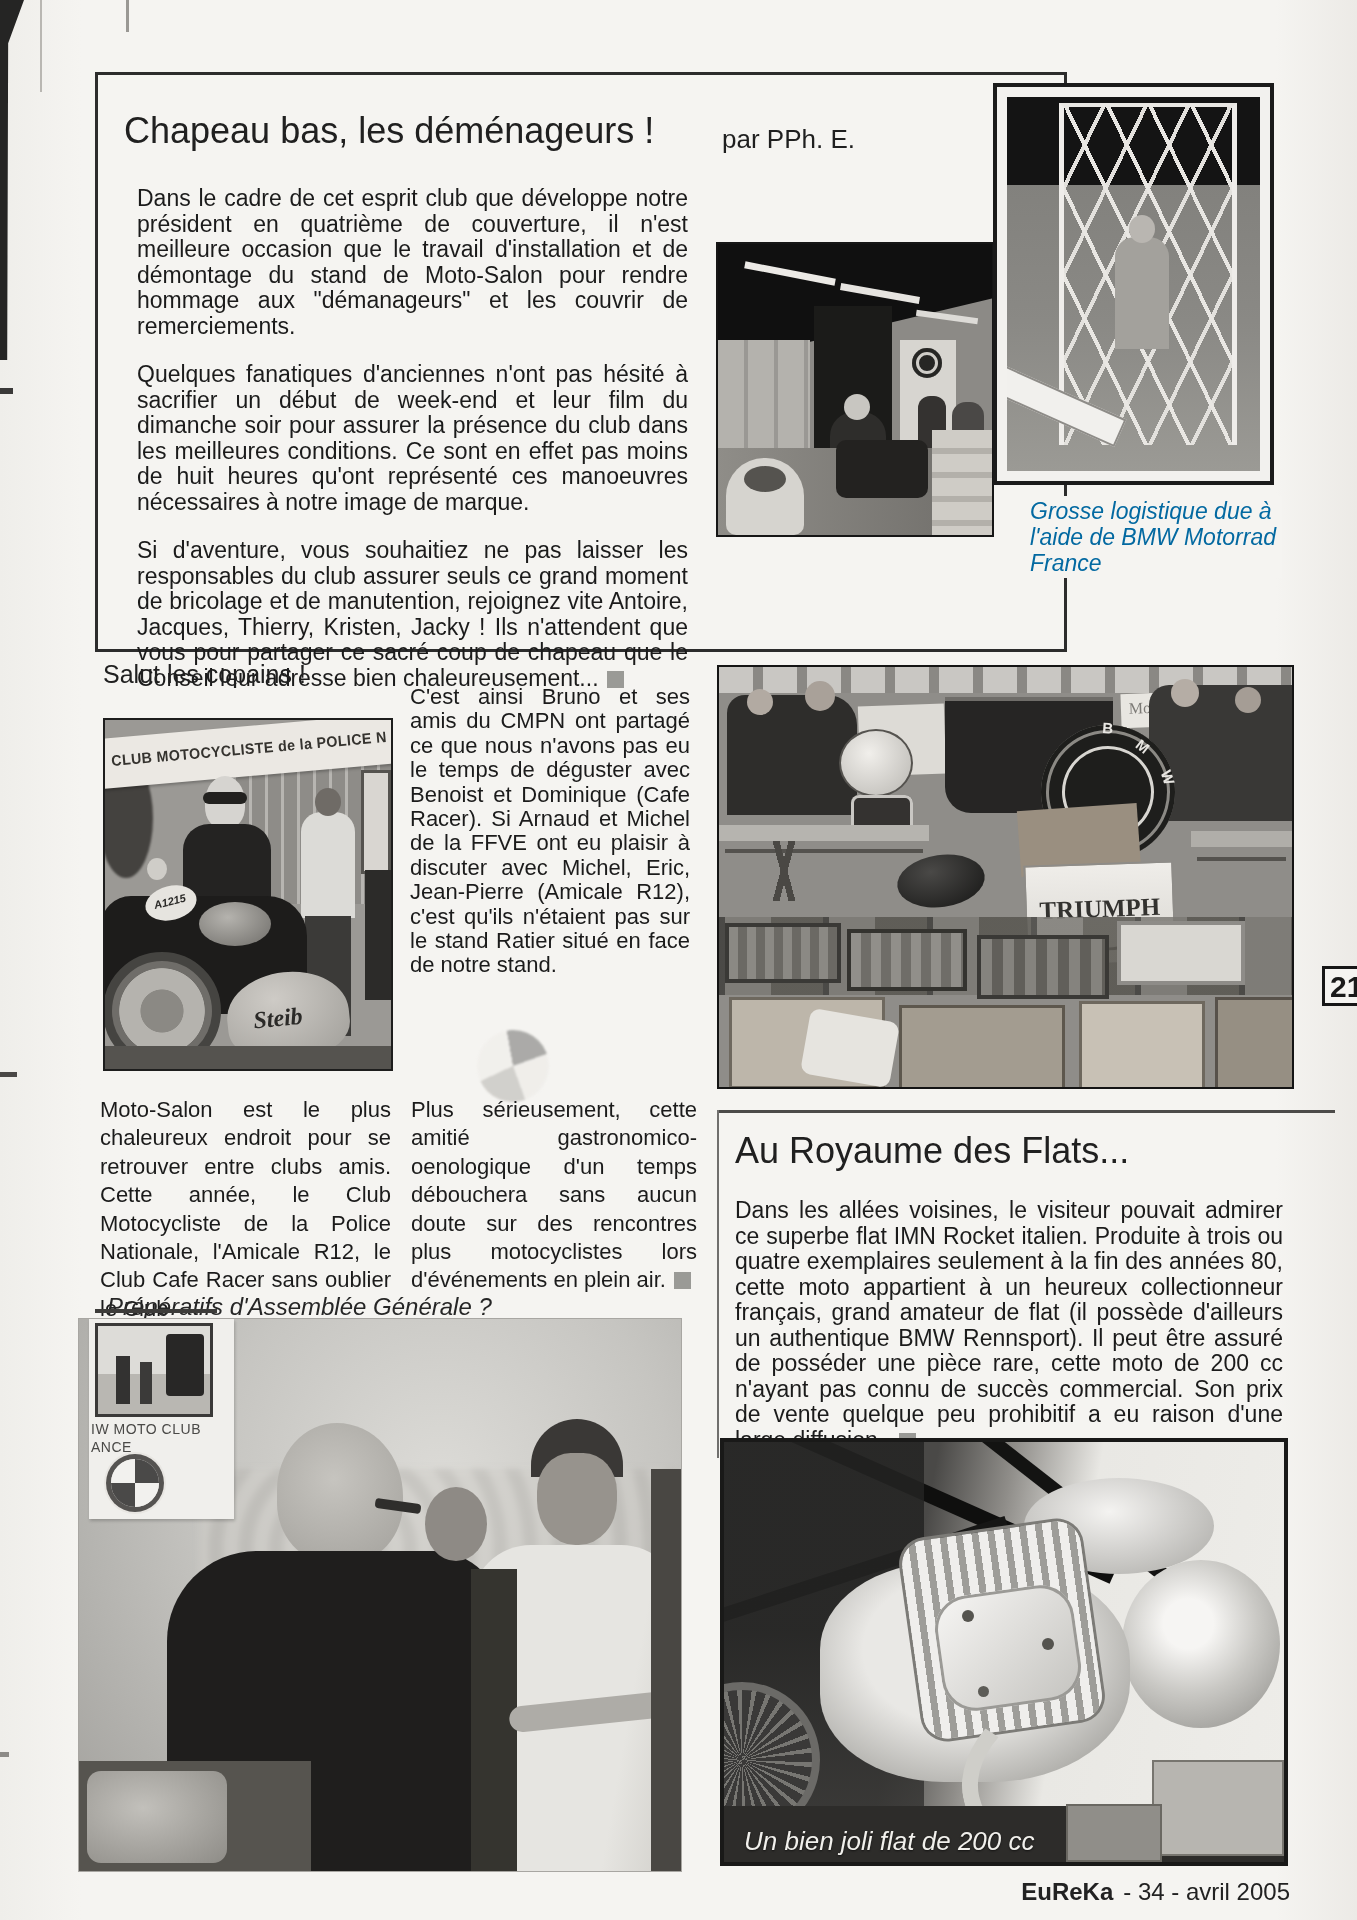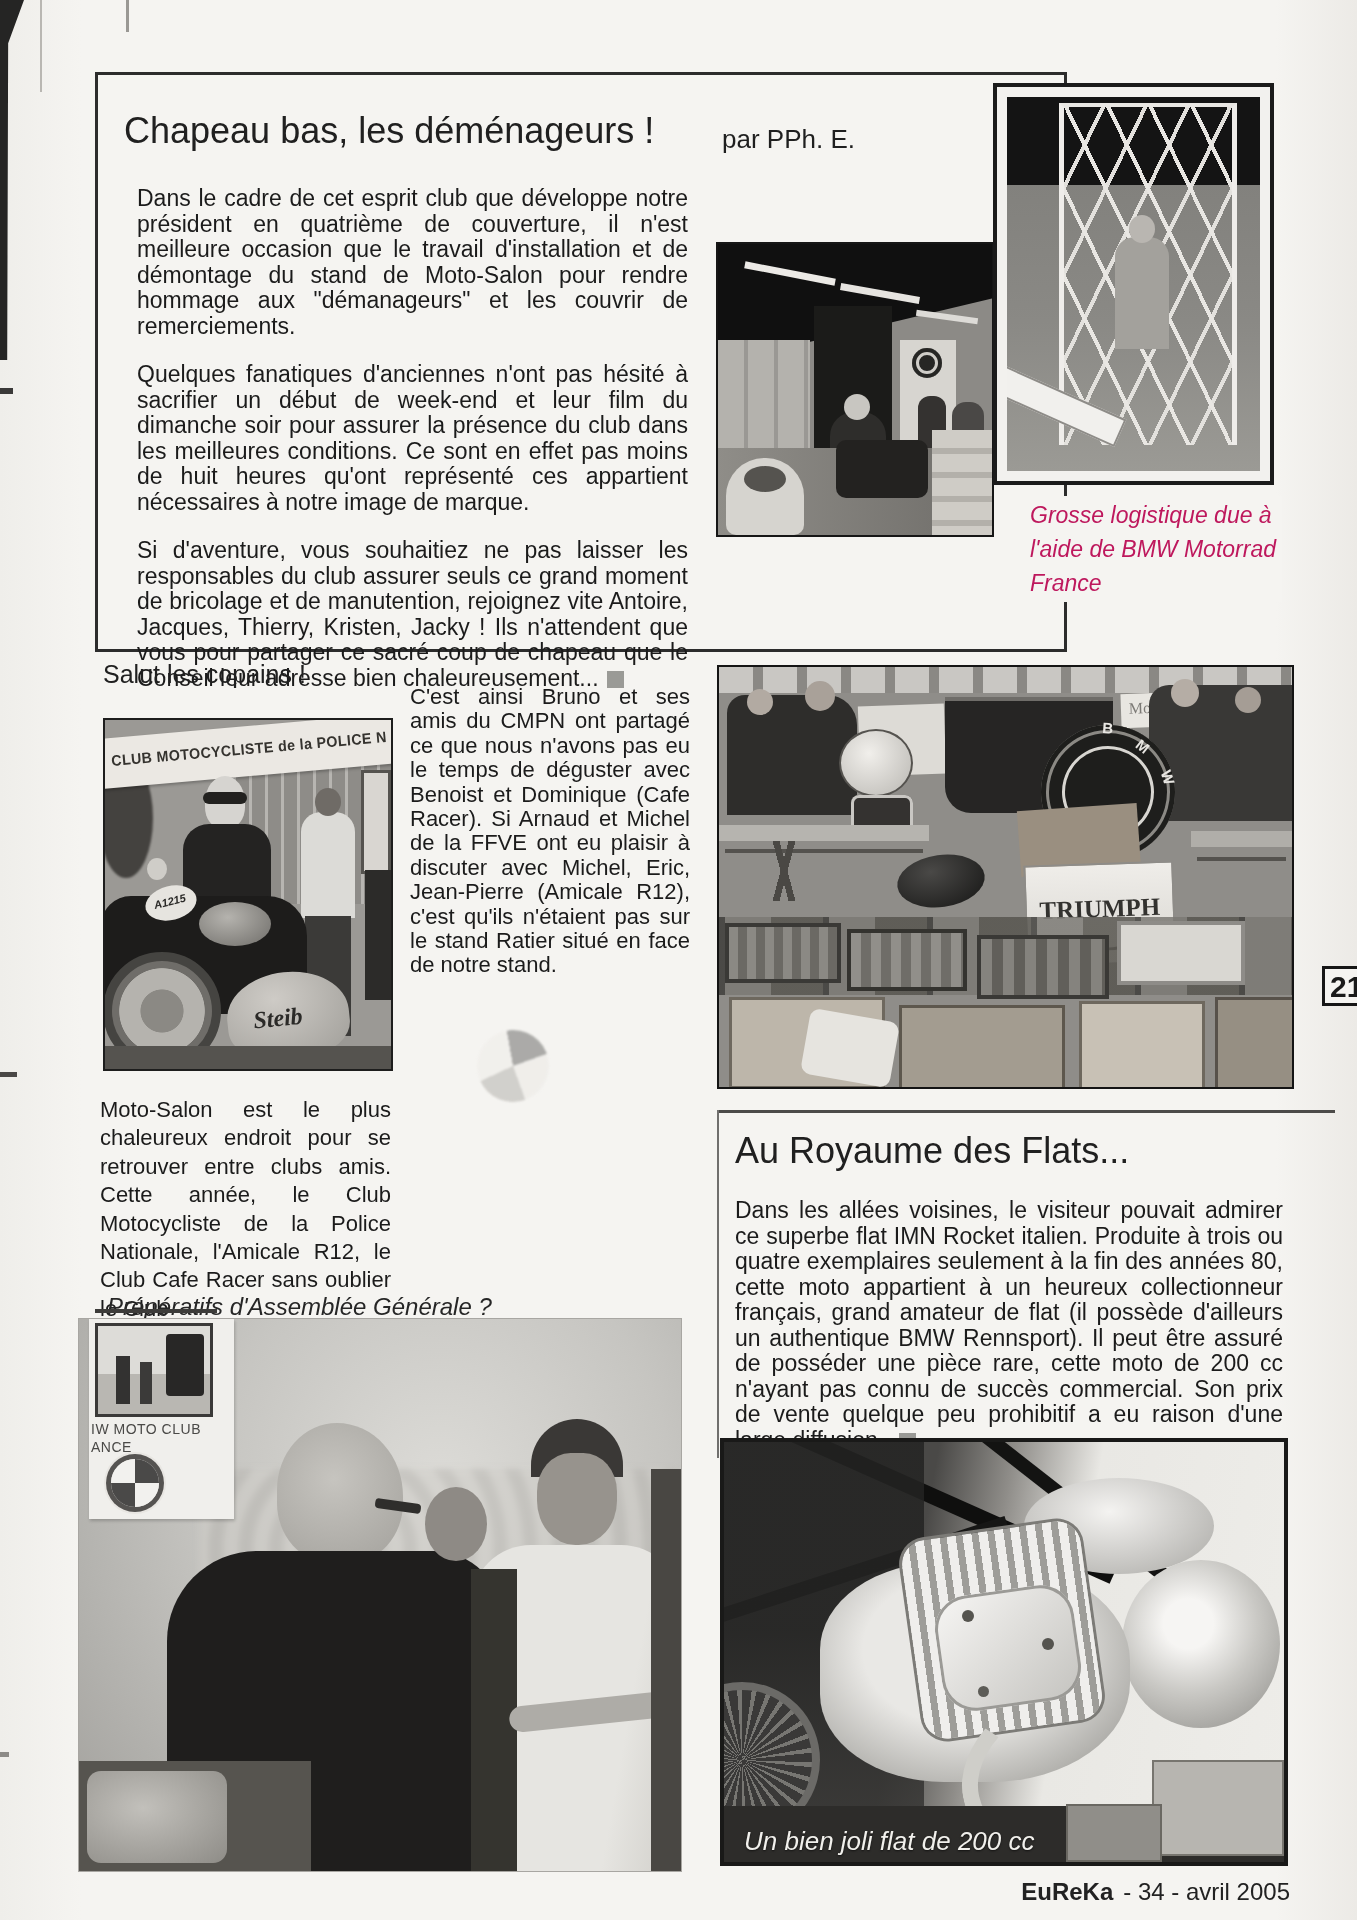--- a/index.html
+++ b/index.html
@@ -7,21 +7,21 @@
         background:linear-gradient(90deg,#efeeea 0%,#f5f4f1 6%,#f5f4f1 94%,#eceae6 100%);
         font-family:"Liberation Sans",sans-serif;color:#1c1c1c;}
   .abs{position:absolute;}
   .photo{position:absolute;overflow:hidden;}
   .jt{text-align:justify;}
   .jt p{margin:0 0 23px 0;}
   h1,h2{margin:0;font-weight:normal;}
   .endsq{display:inline-block;width:17px;height:17px;background:#9a9a96;margin-left:8px;vertical-align:baseline;transform:translateY(2px);}
   .ital{font-style:italic;margin-top:12px;}
   .fig{position:absolute;}
-  .caption-grosse{font-style:italic;font-size:23px;line-height:34px;color:#be185d;background:#f5f4f1;padding:2px 4px;}
+  .caption-grosse{font-style:italic;font-size:23px;line-height:26px;color:#0369a1;background:#f5f4f1;padding:2px 4px;}
   .bmw-ring{border-radius:50%;}
 </style>
 </head>
 <body>
 
 <div class="page">
 
   <div class="abs" style="left:0;top:0;width:24px;height:360px;background:#141412;clip-path:polygon(0 0,100% 0,34% 12%,30% 100%,0 100%);opacity:.92;"></div>
   <div class="abs" style="left:40px;top:0;width:2px;height:92px;background:#b9b7b2;"></div>
   <div class="abs" style="left:126px;top:0;width:3px;height:32px;background:#9a9894;"></div>
@@ -29,21 +29,21 @@
   <div class="abs" style="left:0;top:1072px;width:17px;height:5px;background:#4a4846;"></div>
   <div class="abs" style="left:0;top:1752px;width:9px;height:5px;background:#8d8b87;"></div>
 
   <section class="abs" style="left:95px;top:72px;width:972px;height:580px;border:3px solid #2c2c2c;box-sizing:border-box;"></section>
 
   <h1 class="abs" style="left:124px;top:110px;font-size:36px;color:#202020;">Chapeau bas, les déménageurs !</h1>
   <div class="abs" style="left:722px;top:124px;font-size:26px;color:#1f1f1f;">par PPh. E.</div>
 
   <div class="abs jt" style="left:137px;top:186px;width:551px;font-size:23px;line-height:25.5px;color:#1b1b1b;">
     <p><span>Dans le cadre de cet esprit club que développe notre président en quatrième de couverture,  il n'est meilleure occasion que le travail d'installation et de démontage du stand de Moto-Salon pour rendre hommage aux "démanageurs" et les couvrir de remerciements.</span></p>
-    <p><span>Quelques fanatiques d'anciennes n'ont pas hésité à sacrifier un début de week-end et leur film du dimanche soir pour assurer la présence du club dans les meilleures conditions. Ce sont en effet pas moins de huit heures qu'ont représenté ces appartient nécessaires à notre image de marque.</span></p>
+    <p><span>Quelques fanatiques d'anciennes n'ont pas hésité à sacrifier un début de week-end et leur film du dimanche soir pour assurer la présence du club dans les meilleures conditions. Ce sont en effet pas moins de huit heures qu'ont représenté ces manoeuvres nécessaires à notre image de marque.</span></p>
     <p><span>Si d'aventure, vous souhaitiez ne pas laisser les responsables du club assurer seuls ce grand moment de bricolage et de manutention, rejoignez vite Antoire, Jacques, Thierry, Kristen, Jacky ! Ils n'attendent que vous pour partager ce sacré coup de chapeau que le Conseil leur adresse bien chaleureusement...</span><span class="endsq"></span></p>
   </div>
 
   <div class="photo" style="left:716px;top:242px;width:274px;height:291px;border:2px solid #161616;background:#8c8a86;">
     <div class="fig" style="left:0;top:0;width:274px;height:130px;background:#101010;clip-path:polygon(0 0,100% 0,100% 42%,0 92%);"></div>
     <div class="fig" style="left:26px;top:26px;width:92px;height:7px;background:#eceae6;transform:rotate(11deg);"></div>
     <div class="fig" style="left:122px;top:46px;width:80px;height:7px;background:#e6e4e0;transform:rotate(10deg);"></div>
     <div class="fig" style="left:198px;top:70px;width:62px;height:6px;background:#dddbd7;transform:rotate(8deg);"></div>
     <div class="fig" style="left:0;top:96px;width:92px;height:142px;background:repeating-linear-gradient(90deg,#b4b2ad 0 26px,#9a9894 26px 30px);"></div>
     <div class="fig" style="left:96px;top:62px;width:78px;height:150px;background:#1b1b19;"></div>
@@ -108,20 +108,23 @@
 
   <div class="abs jt" style="left:410px;top:685px;width:280px;font-size:22px;line-height:24.4px;color:#1b1b1b;">
     <p style="margin:0;"><span>C'est ainsi Bruno et ses amis du CMPN ont partagé ce que nous n'avons pas eu le temps de déguster avec Benoist et Dominique (Cafe Racer). Si Arnaud et Michel de la FFVE ont eu plaisir à discuter avec Michel, Eric, Jean-Pierre (Amicale R12), c'est qu'ils n'étaient pas sur le stand Ratier situé en face de notre stand.</span></p>
   </div>
 
   <div class="abs" style="left:477px;top:1030px;width:72px;height:72px;border-radius:50%;opacity:.55;filter:blur(1px);
               background:conic-gradient(from -10deg,#6f6f6d 0 80deg,#eceae6 80deg 170deg,#b5b3ae 170deg 255deg,#efede9 255deg);"></div>
 
   <div class="abs jt" style="left:100px;top:1096px;width:291px;font-size:22px;line-height:28.4px;color:#1b1b1b;">
     <p style="margin:0;"><span>Moto-Salon est le plus chaleureux endroit pour se retrouver entre clubs amis. Cette année, le Club Motocycliste de la Police Nationale, l'Amicale R12, le Club Cafe Racer sans oublier le Club</span></p>
+  </div>
+  <div class="abs jt" style="left:411px;top:1096px;width:286px;font-size:22px;line-height:28.4px;color:#1b1b1b;">
+    <p style="margin:0;"><span>Plus sérieusement, cette amitié gastronomico-oenologique d'un temps débouchera sans aucun doute sur des rencontres plus motocyclistes lors d'événements en plein air.</span><span class="endsq"></span></p>
   </div>
 
   <div class="abs ital" style="left:107px;top:1281px;font-size:24px;color:#262626;">Prépératifs d'Assemblée Générale ?</div>
   <div class="abs" style="left:95px;top:1309px;width:122px;height:4px;background:#3d3c3a;filter:blur(.6px);"></div>
 
   <div class="photo" style="left:78px;top:1318px;width:602px;height:552px;background:
        radial-gradient(ellipse at 60% 30%,#dcdbd7 0%,#c6c5c1 45%,#b1b0ac 75%,#a09e9a 100%);border:1px solid #a8a6a2;">
     <div class="fig" style="left:120px;top:150px;width:480px;height:200px;opacity:.5;
          background:repeating-radial-gradient(circle at 30% 40%,#b7b5b0 0 14px,#cfcdc8 14px 30px);filter:blur(3px);"></div>
     <div class="fig" style="left:10px;top:0;width:145px;height:200px;background:#f0efec;box-shadow:1px 2px 3px rgba(0,0,0,.2);">

